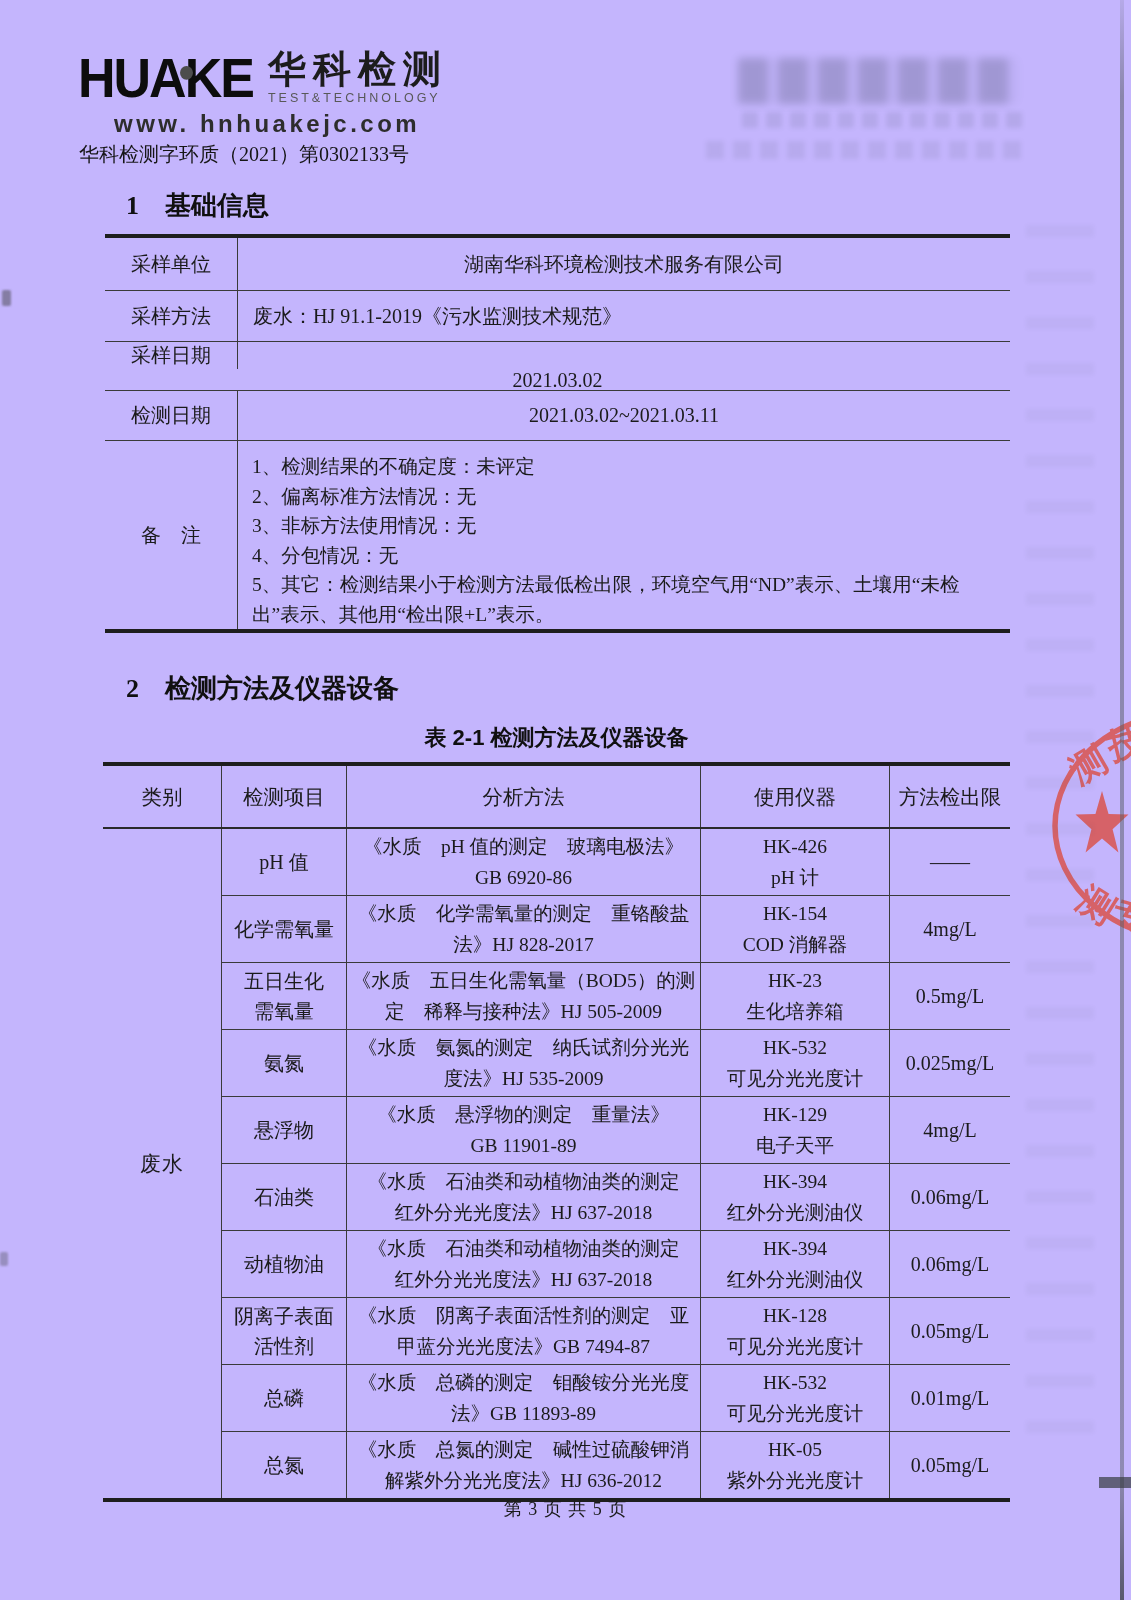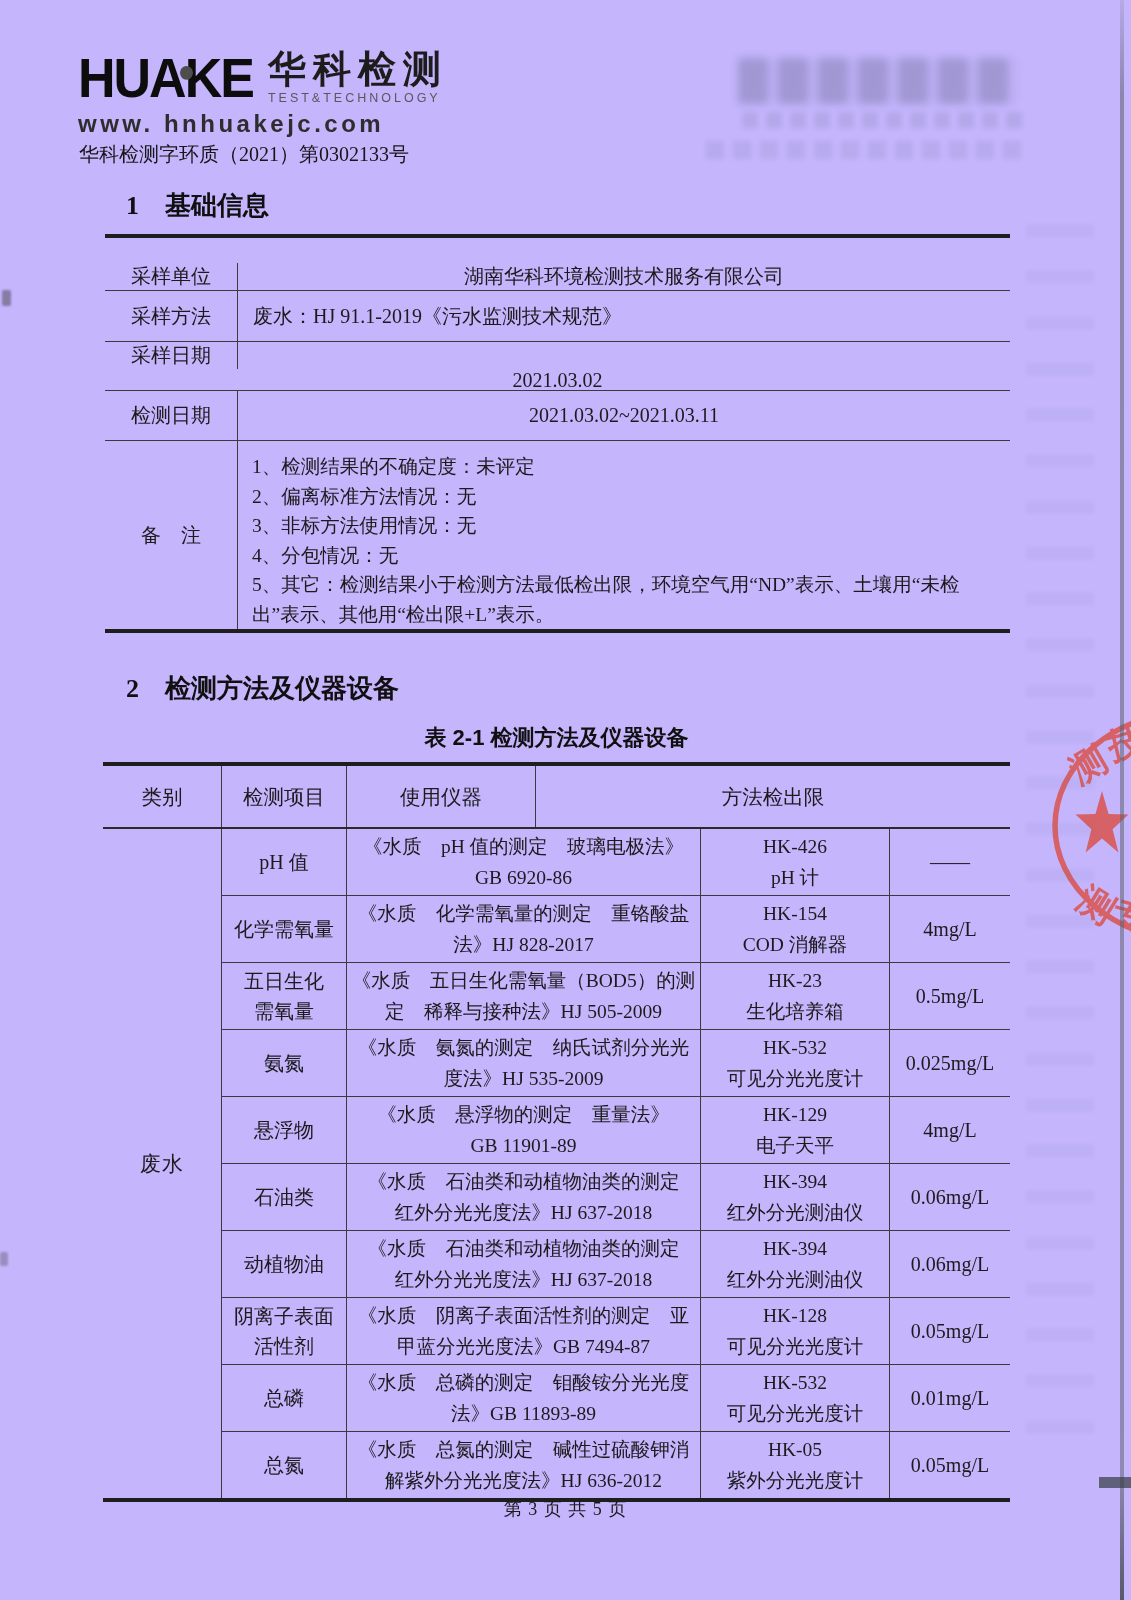--- a/index.html
+++ b/index.html
@@ -11,41 +11,41 @@
   .logo-row{display:flex;align-items:flex-start;}
   .logo-en{position:relative;font-family:"Liberation Sans","DejaVu Sans",sans-serif;font-weight:900;
            font-size:52px;letter-spacing:-2px;color:#0d0d0d;line-height:1;transform:scaleY(1.06);transform-origin:top left;}
   .logo-dot{position:absolute;left:102px;top:15px;width:13px;height:13px;border-radius:50%;background:#4d4d4d;}
   .logo-right{margin-left:15px;}
   .logo-cn{font-family:"Liberation Sans","DejaVu Sans",sans-serif;font-weight:600;font-size:38px;
            letter-spacing:7px;color:#1c1c1c;line-height:1.05;}
   .logo-sub{font-family:"Liberation Sans","DejaVu Sans",sans-serif;font-size:12.5px;letter-spacing:3px;
             color:#585858;margin-top:1px;}
   .logo-url{font-family:"Liberation Sans","DejaVu Sans",sans-serif;font-weight:700;font-size:24px;
-            letter-spacing:3.5px;color:#2d2d2d;margin-top:5px;}
+            letter-spacing:3.5px;color:#2d2d2d;margin-top:5px;margin-left:36px;}
   .doc-number{position:absolute;left:79px;top:141px;font-size:20px;color:#161616;}
 
   
   .sec-heading{position:absolute;left:126px;display:flex;align-items:baseline;
                font-family:"Liberation Sans","DejaVu Sans",sans-serif;font-weight:bold;font-size:26px;color:#101010;}
   .sec-heading .sec-num{font-family:"Liberation Serif","DejaVu Serif",serif;font-weight:bold;margin-right:26px;}
   .sec1{top:188px;} .sec2{top:671px;}
   .tbl-caption{position:absolute;left:103px;top:723px;width:907px;text-align:center;
                font-family:"Liberation Sans","DejaVu Sans",sans-serif;font-weight:bold;font-size:22px;color:#101010;}
 
   
   .table1{position:absolute;left:105px;top:234px;width:905px;
           border-top:4px solid #1e1e1e;border-bottom:4px solid #1e1e1e;box-sizing:border-box;}
   .t1-row{display:flex;border-bottom:1px solid #3a3a3a;}
   .t1-row:last-child{border-bottom:none;}
   .t1-label{width:132px;border-right:1.5px solid #3a3a3a;display:flex;align-items:center;justify-content:center;
             font-size:20px;flex-shrink:0;}
   .t1-value{flex:1;display:flex;align-items:center;justify-content:center;font-size:20px;}
   .t1-value.left{justify-content:flex-start;padding-left:15px;text-align:right;}
-  .r1{height:52px;align-items:flex-end;} .r2{height:50px;} .r3{height:48px;flex-direction:column;} .r4{height:49px;} .r5{height:188px;}
+  .r1{height:52px;} .r2{height:50px;} .r3{height:48px;flex-direction:column;} .r4{height:49px;} .r5{height:188px;}
   .remark-val{display:block;padding:11px 14px;font-size:19.5px;line-height:29.5px;}
 
   
   .table2{position:absolute;left:103px;top:762px;width:907px;
           border-top:4px solid #1e1e1e;border-bottom:4.5px solid #1e1e1e;box-sizing:border-box;}
   .t2-header{display:flex;height:61px;border-bottom:2px solid #2a2a2a;}
   .hc{display:flex;align-items:center;justify-content:center;font-size:20.5px;border-right:1px solid #3a3a3a;box-sizing:border-box;}
   .hc:last-child{border-right:none;}
   .w-cat{width:119px;flex-shrink:0;} .w-item{width:125px;flex-shrink:0;} .w-method{width:354px;flex-shrink:0;}
   .w-instr{width:189px;flex-shrink:0;} .w-limit{flex:1;}
@@ -146,20 +146,21 @@
   <div class="sec-heading sec2">
     <span class="sec-num">2</span>
     <span>检测方法及仪器设备</span>
   </div>
   <div class="tbl-caption">表 2-1 检测方法及仪器设备</div>
 
   <div class="table2">
     <div class="t2-header">
       <div class="hc w-cat">类别</div>
       <div class="hc w-item">检测项目</div>
+      <div class="hc w-method">分析方法</div>
       <div class="hc w-instr">使用仪器</div>
       <div class="hc w-limit">方法检出限</div>
     </div>
     <div class="t2-body">
       <div class="t2-cat">废水</div>
       <div class="t2-rows">
         <div class="t2-row">
           <div class="c-item">pH 值</div>
           <div class="c-method">《水质　pH 值的测定　玻璃电极法》
 GB 6920-86</div>

